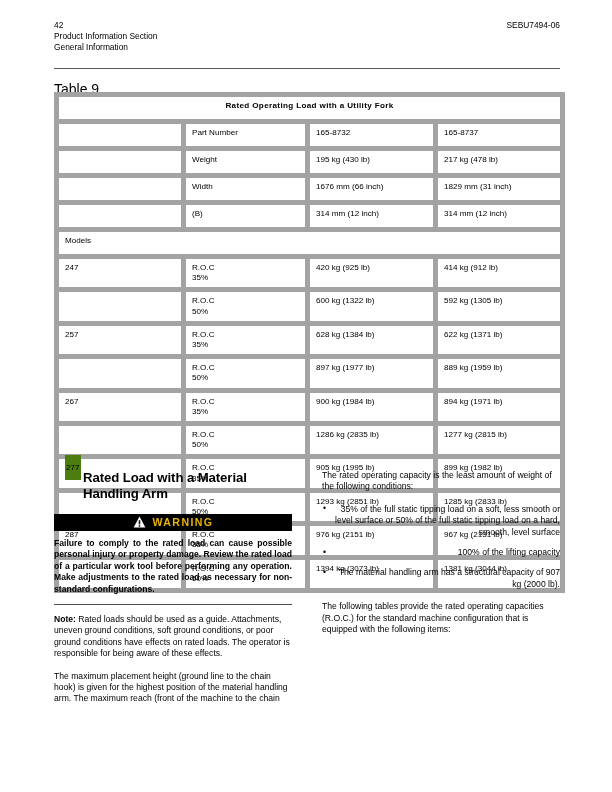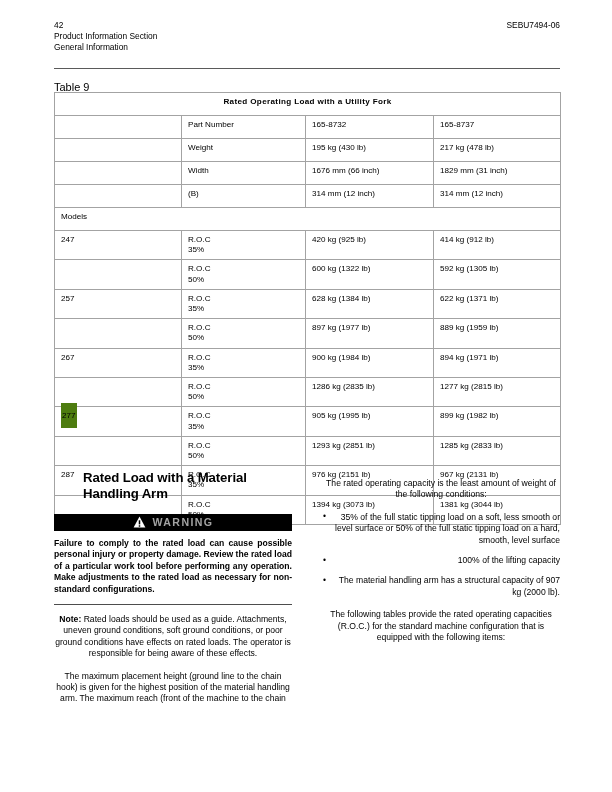--- a/index.html
+++ b/index.html
@@ -52,34 +52,34 @@
     width: 506px;
     height: 0;
     border-top: 1px solid #5a5a5a;
   }
 
   
   .table-caption {
     position: absolute;
     left: 54px;
     top: 81px;
-    font-size: 11px;
+    font-size: 14px;
     color: #000;
   }
   .data-table {
     position: absolute;
     left: 54px;
     top: 92px;
     width: 506px;
     border-collapse: collapse;
     table-layout: fixed;
     font-size: 8.1px;
   }
   .data-table td {
-    border: 1px solid #a3a3a3;
+    border: 5px solid #a3a3a3;
     padding: 4px 6px 4px 6px;
     vertical-align: top;
     line-height: 10.2px;
     height: 14px;
   }
   .col-a { width: 127px; }
   .col-b { width: 124px; }
   .col-c { width: 128px; }
   .col-d { width: 127px; }
 
@@ -118,21 +118,21 @@
     margin: 0 0 12px 0;
     font-size: 13.2px;
     line-height: 16px;
     font-weight: bold;
     letter-spacing: -0.1px;
     padding-left: 29px;
   }
 
   .warning-bar {
     background: #000000;
-    color: #a3a3a3;
+    color: #eab308;
     height: 17px;
     display: flex;
     align-items: center;
     justify-content: center;
     gap: 7px;
     margin-bottom: 7px;
   }
   .warn-tri { display: block; }
   .warning-word {
     font-size: 10.6px;
@@ -147,24 +147,24 @@
     text-align: justify;
     margin: 0;
   }
   .warn-rule {
     border-top: 1px solid #4d4d4d;
     margin: 9px 0 9px 0;
     height: 0;
   }
 
   p.body-text {
-    margin: 8px 0 11px 0;
+    margin: 0 0 11px 0;
     font-size: 8.6px;
     line-height: 11.4px;
-    text-align: center;
+    text-align: left;
   }
   p.body-text:last-child { margin-bottom: 0; }
   .note-label { font-weight: bold; }
 
   ul.bullets {
     margin: 0 0 11px 0;
     padding: 0;
     list-style: none;
     text-align: right;
   }

